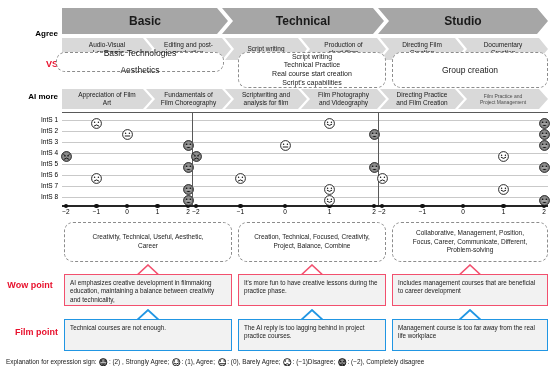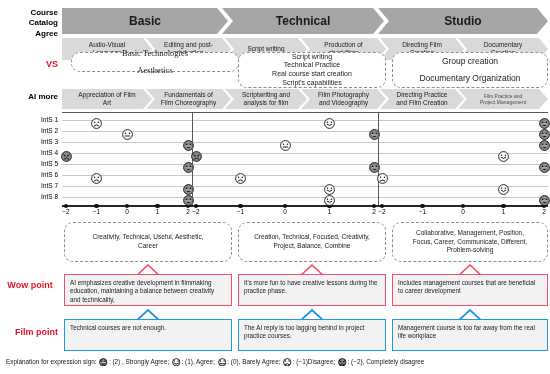--- a/index.html
+++ b/index.html
@@ -142,21 +142,20 @@
     color:#1a1a1a;
     white-space:nowrap;
   }
   .legend .fi{display:inline-block;vertical-align:-2px;margin:0 1px;}
 </style>
 </head>
 <body>
 
 <div id="root">
 
-  <div class="rowlabel" style="left:4px;top:8px;width:54px;">Course<br>Catalog</div>
 
   <div class="rowlabel" style="left:4px;top:29px;width:54px;">Agree</div>
 
   <div class="rowlabel red" style="left:4px;top:60px;width:54px;font-size:9px;">VS</div>
 
   <div class="rowlabel" style="left:4px;top:92px;width:54px;">AI more</div>
 
 
   <div class="rowlabel red" style="left:2px;top:281px;width:56px;font-size:9px;text-align:center;">Wow point</div>
 
@@ -189,33 +188,32 @@
       </div>
       <div class="chev real-chev notfirst" style="left: 380px; top: 38px; width: 84px;">
         <span>Directing Film<br>Creation</span>
       </div>
       <div class="chev real-chev notfirst" style="left: 458px; top: 38px; width: 90px;">
         <span>Documentary<br>Creation</span>
       </div>
     </div>
 
   <div id="vs-row">
-      <div class="vsbox" style="left: 71px; top: 52px; width: 168px; height: 20px; font-family: Liberation Serif, serif;">
+      <div class="vsbox" style="left: 56px; top: 52px; width: 168px; height: 20px;">
         <div style="margin: 3px 0px;">Basic Technologies</div>
         <div style="margin: 3px 0px;">Aesthetics</div>
       </div>
       <div class="vsbox multi" style="left: 238px; top: 52px; width: 148px; height: 36px;">
         <div>Script writing</div>
         <div>Technical Practice</div>
         <div>Real course start creation</div>
         <div>Script's  capabilities</div>
       </div>
       <div class="vsbox" style="left: 392px; top: 52px; width: 156px; height: 36px;">
         <div style="margin: 3px 0px;">Group creation</div>
-        <div style="margin: 3px 0px;">Documentary Organization</div>
       </div>
     </div>
 
   <div id="ai-row">
       <div class="chev ai-chev first" style="left: 62px; top: 89px; width: 90px;">
         <span>Appreciation of Film<br>Art</span>
       </div>
       <div class="chev ai-chev notfirst" style="left: 146px; top: 89px; width: 85px;">
         <span>Fundamentals of<br>Film Choreography</span>
       </div>

